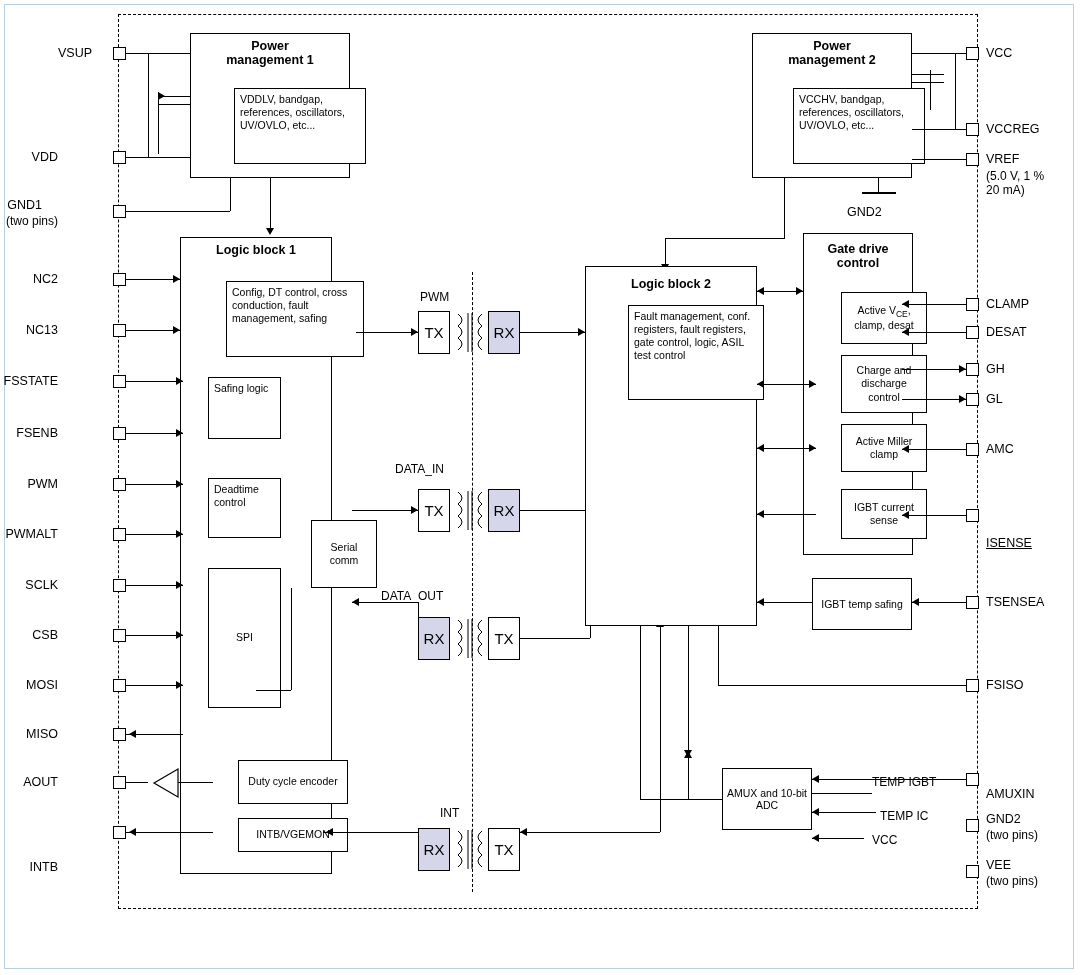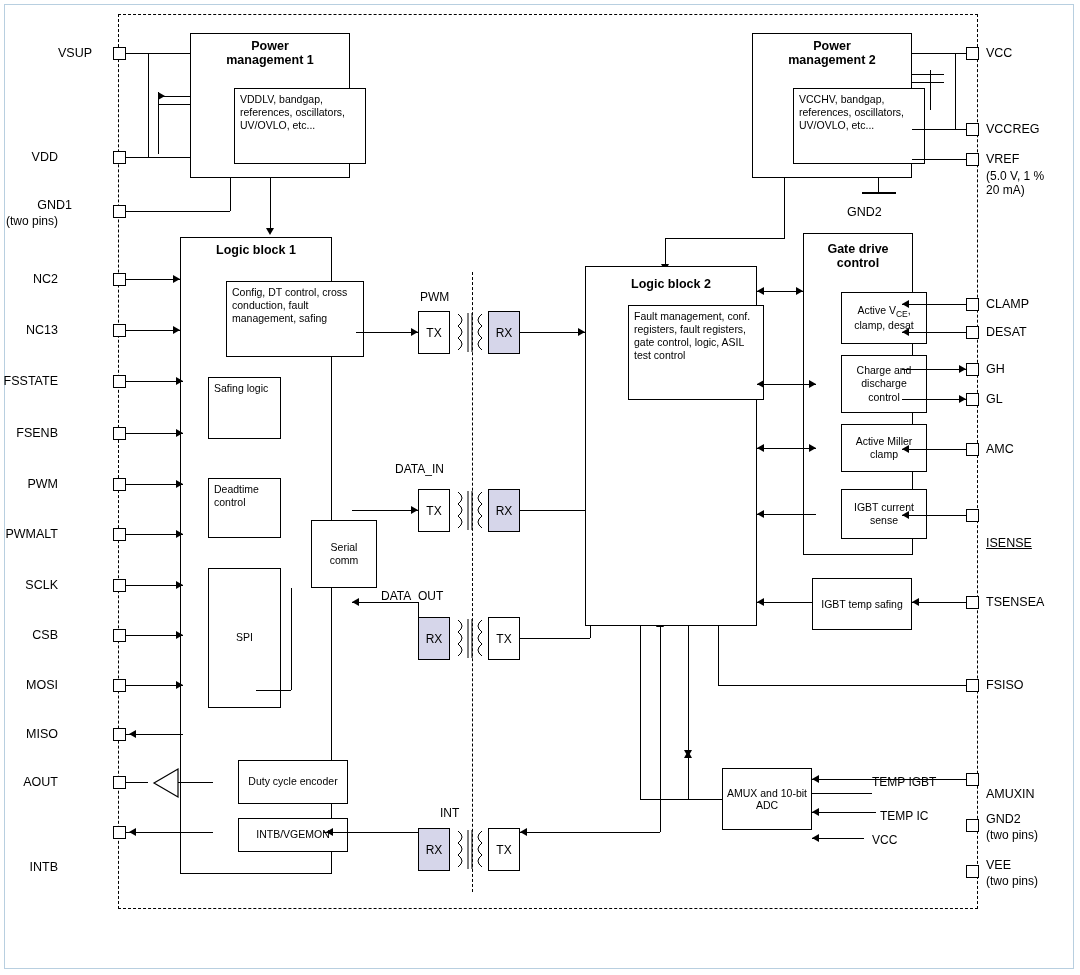--- a/index.html
+++ b/index.html
@@ -59,21 +59,21 @@
     text-align: center;
     display: flex;
     align-items: center;
     justify-content: center;
   }
   .xcvr {
     position: absolute;
     border: 1px solid #000;
     box-sizing: border-box;
     background: #ffffff;
-    font-size: 12px;
+    font-size: 15px;
     display: flex;
     align-items: center;
     justify-content: center;
   }
   .xcvr.rx {
     background: #d6d6ea;
   }
   .pad {
     position: absolute;
     width: 13px; height: 13px;
@@ -142,21 +142,21 @@
 
   <div class="vline-dash" style="left:472px; top:272px; height:620px;"></div>
 
   <div class="pad" style="left:113px; top:47px;"></div>
   <div class="lbl" style="left:58px; top:46px; transform:translateX(-100%); width:0;">VSUP</div>
 
   <div class="pad" style="left:113px; top:151px;"></div>
   <div class="lbl" style="left:58px; top:150px; transform:translateX(-100%);">VDD</div>
 
   <div class="pad" style="left:113px; top:205px;"></div>
-  <div class="lbl" style="left:72px; top:198px; transform:translateX(-100%);">GND1</div>
+  <div class="lbl" style="left:42px; top:198px; transform:translateX(-100%);">GND1</div>
   <div class="lbl small" style="left:58px; top:215px; transform:translateX(-100%);">(two pins)</div>
 
   <div class="pad" style="left:113px; top:273px;"></div>
   <div class="lbl" style="left:58px; top:272px; transform:translateX(-100%);">NC2</div>
 
   <div class="pad" style="left:113px; top:324px;"></div>
   <div class="lbl" style="left:58px; top:323px; transform:translateX(-100%);">NC13</div>
 
   <div class="pad" style="left:113px; top:375px;"></div>
   <div class="lbl" style="left:58px; top:374px; transform:translateX(-100%);">FSSTATE</div>

